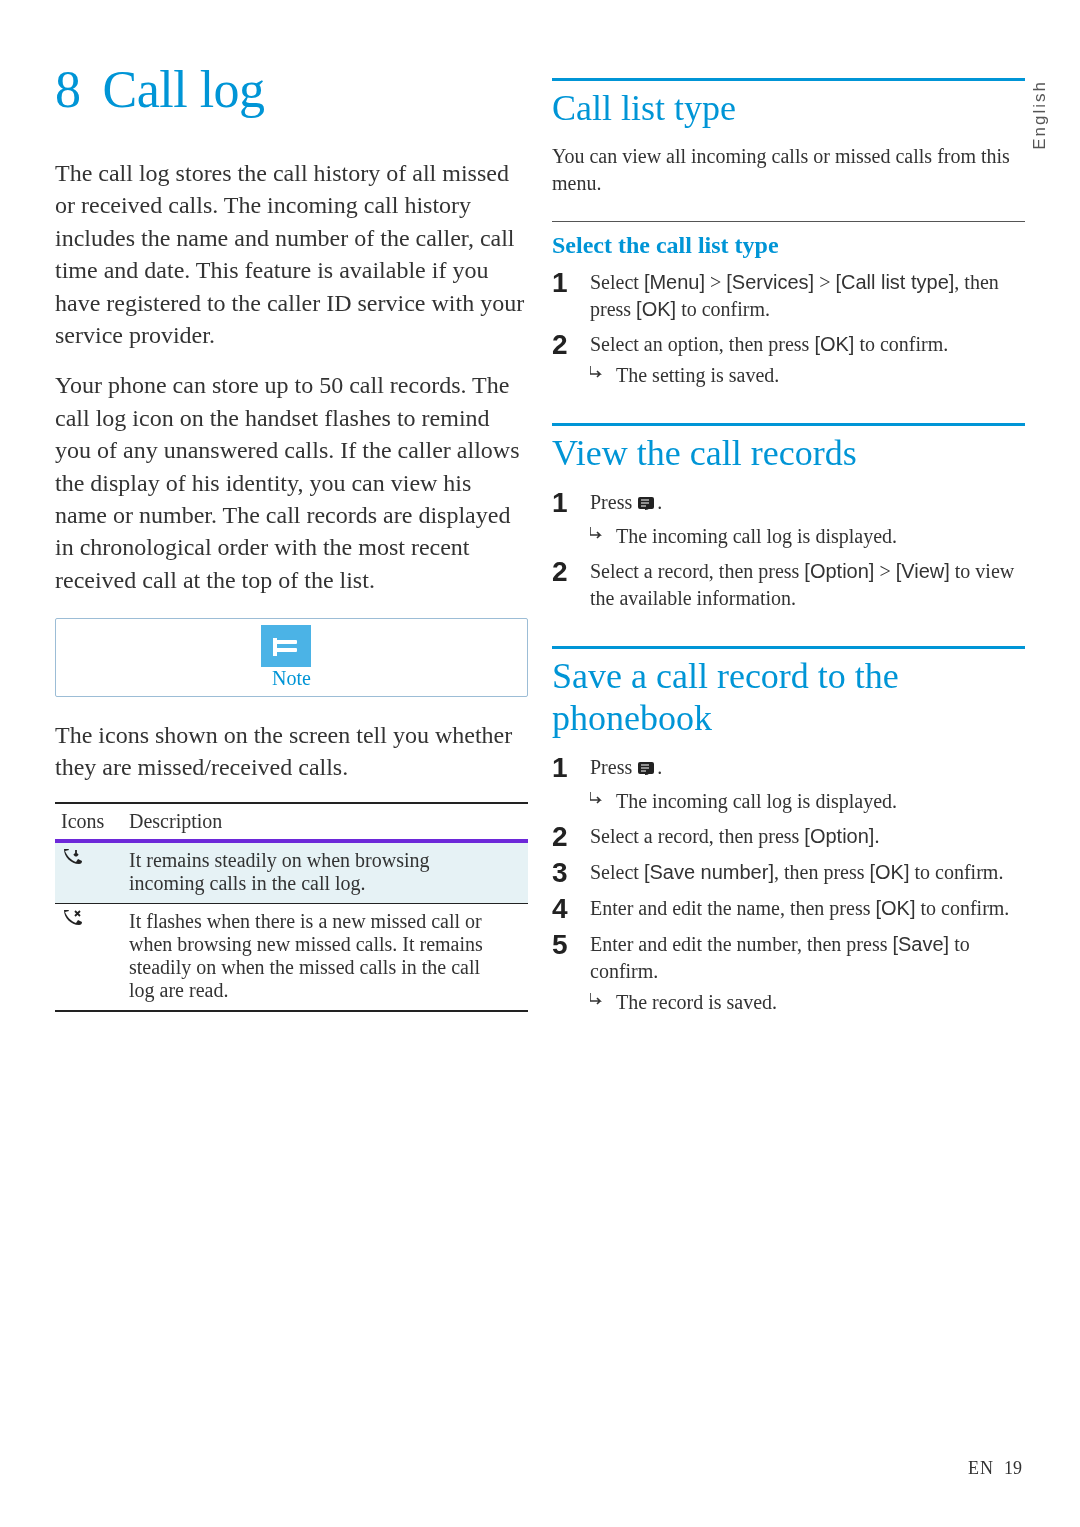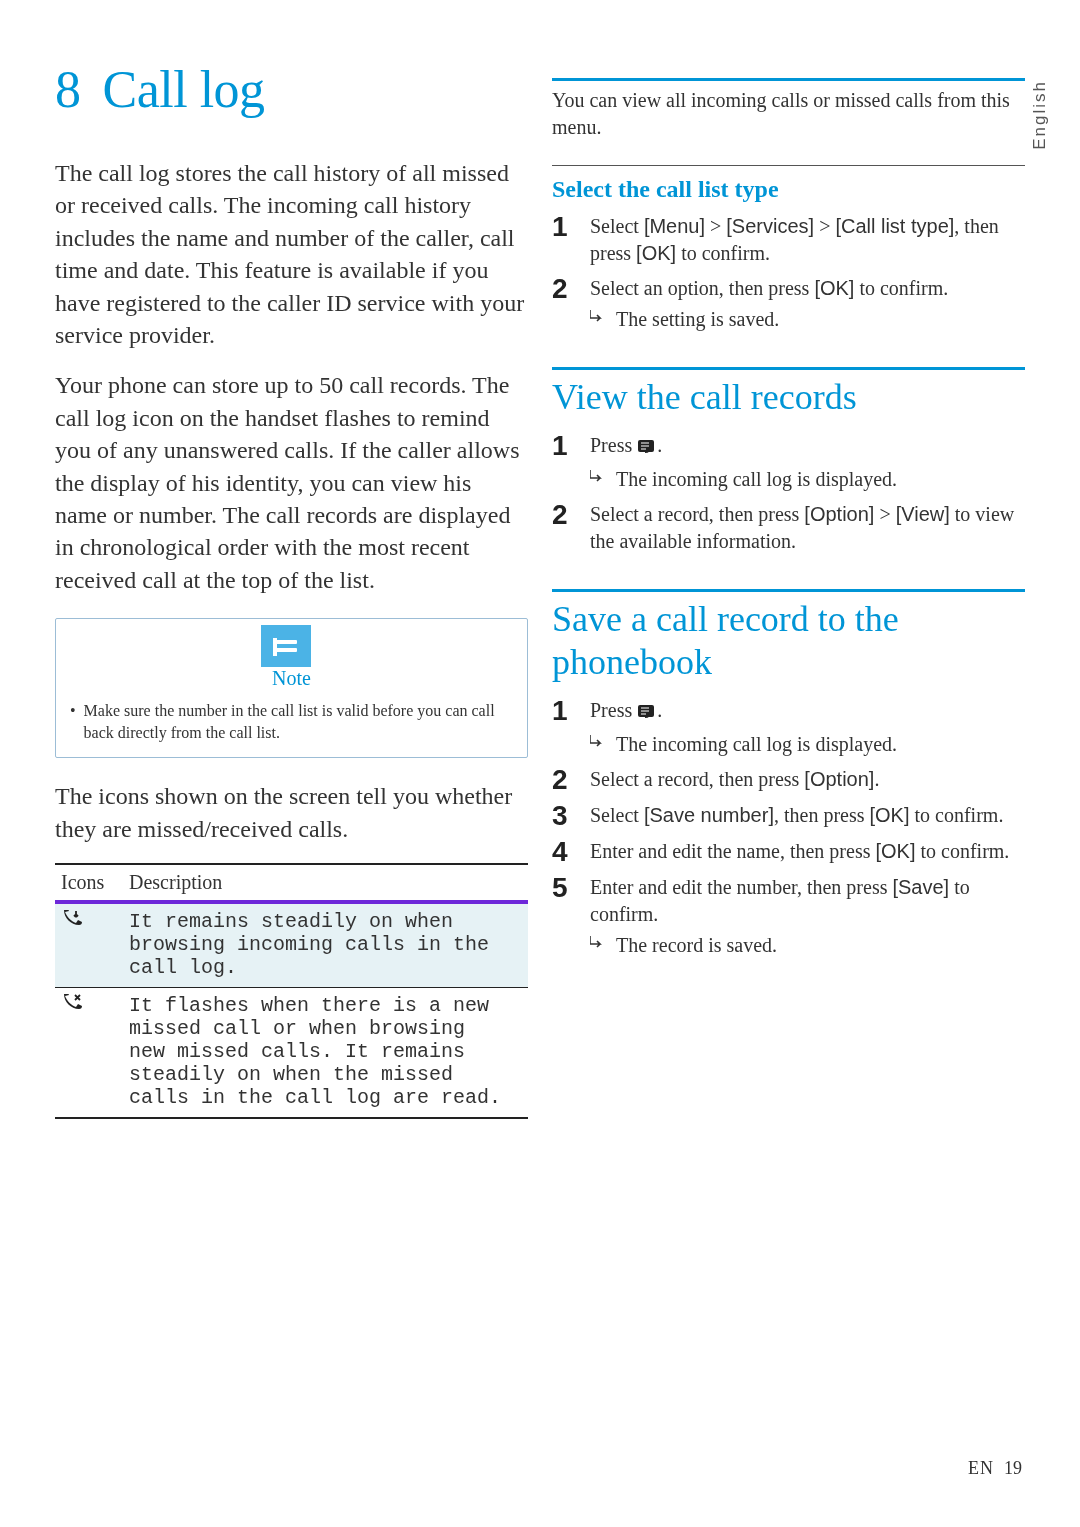--- a/index.html
+++ b/index.html
@@ -98,21 +98,20 @@
       text-align: left;
       font-weight: normal;
       border-top: 2px solid #222;
       border-bottom: 4px solid #6d28d9;
       padding: 6px 6px;
     }
     .icons-table td {
       padding: 6px 22px 8px 6px;
       vertical-align: top;
       border-bottom: 1px solid #222;
-      font-family: Liberation Mono, monospace;
     }
     .icons-table tr.shaded td { background: #e6f2f5; }
     .icons-table tr:last-child td { border-bottom: 2px solid #222; }
     .icon-cell { width: 68px; }
     .icon-cell svg { display: block; }
     .sec-rule-top {
       border-top: 3px solid #0095d6;
       margin-bottom: 6px;
     }
     h2.section {
@@ -219,25 +218,20 @@
     <p class="body-text" style="margin-bottom: 22px;">Your phone can store up to 50 call records. The call log icon on the handset flashes to remind you of any unanswered calls. If the caller allows the display of his identity, you can view his name or number. The call records are displayed in chronological order with the most recent received call at the top of the list.</p>
 
     <div class="note-box">
       <div class="note-header">
         <div class="note-icon-wrap">
           <svg width="26" height="24">
               <use href="#i-note"></use>
             </svg>
         </div>
         <div class="note-title">Note</div>
-      </div>
-      <div class="note-body">
-        <div class="bullet">
-            <span>Make sure the number in the call list is valid before you can call back directly from the call list.</span>
-          </div>
       </div>
     </div>
 
     <p class="body-text">The icons shown on the screen tell you whether they are missed/received calls.</p>
 
     <table class="icons-table">
       <thead>
         <tr>
           <th>Icons</th>
           <th>Description</th>
@@ -257,20 +251,21 @@
           <td>It flashes when there is a new missed call or when browsing new missed calls. It remains steadily on when the missed calls in the call log are read.</td>
         </tr>
       </tbody>
     </table>
   </div>
 
   <div class="col" style="padding-top: 18px;">
 
     <div class="section-block">
       <div class="sec-rule-top"></div>
+      <h2 class="section">Call list type</h2>
       <p class="sec-intro">You can view all incoming calls or missed calls from this menu.</p>
 
       <div class="sub-rule"></div>
       <h3 class="subsection">Select the call list type</h3>
 
       <ol class="steps">
         <li>
           <div class="step-body">
             <span>Select </span><span class="bracket">[Menu]</span><span> &gt; </span><span class="bracket">[Services]</span><span> &gt; </span><span class="bracket">[Call list type]</span><span>, then press </span><span class="bracket">[OK]</span><span> to confirm.</span>
           </div>

